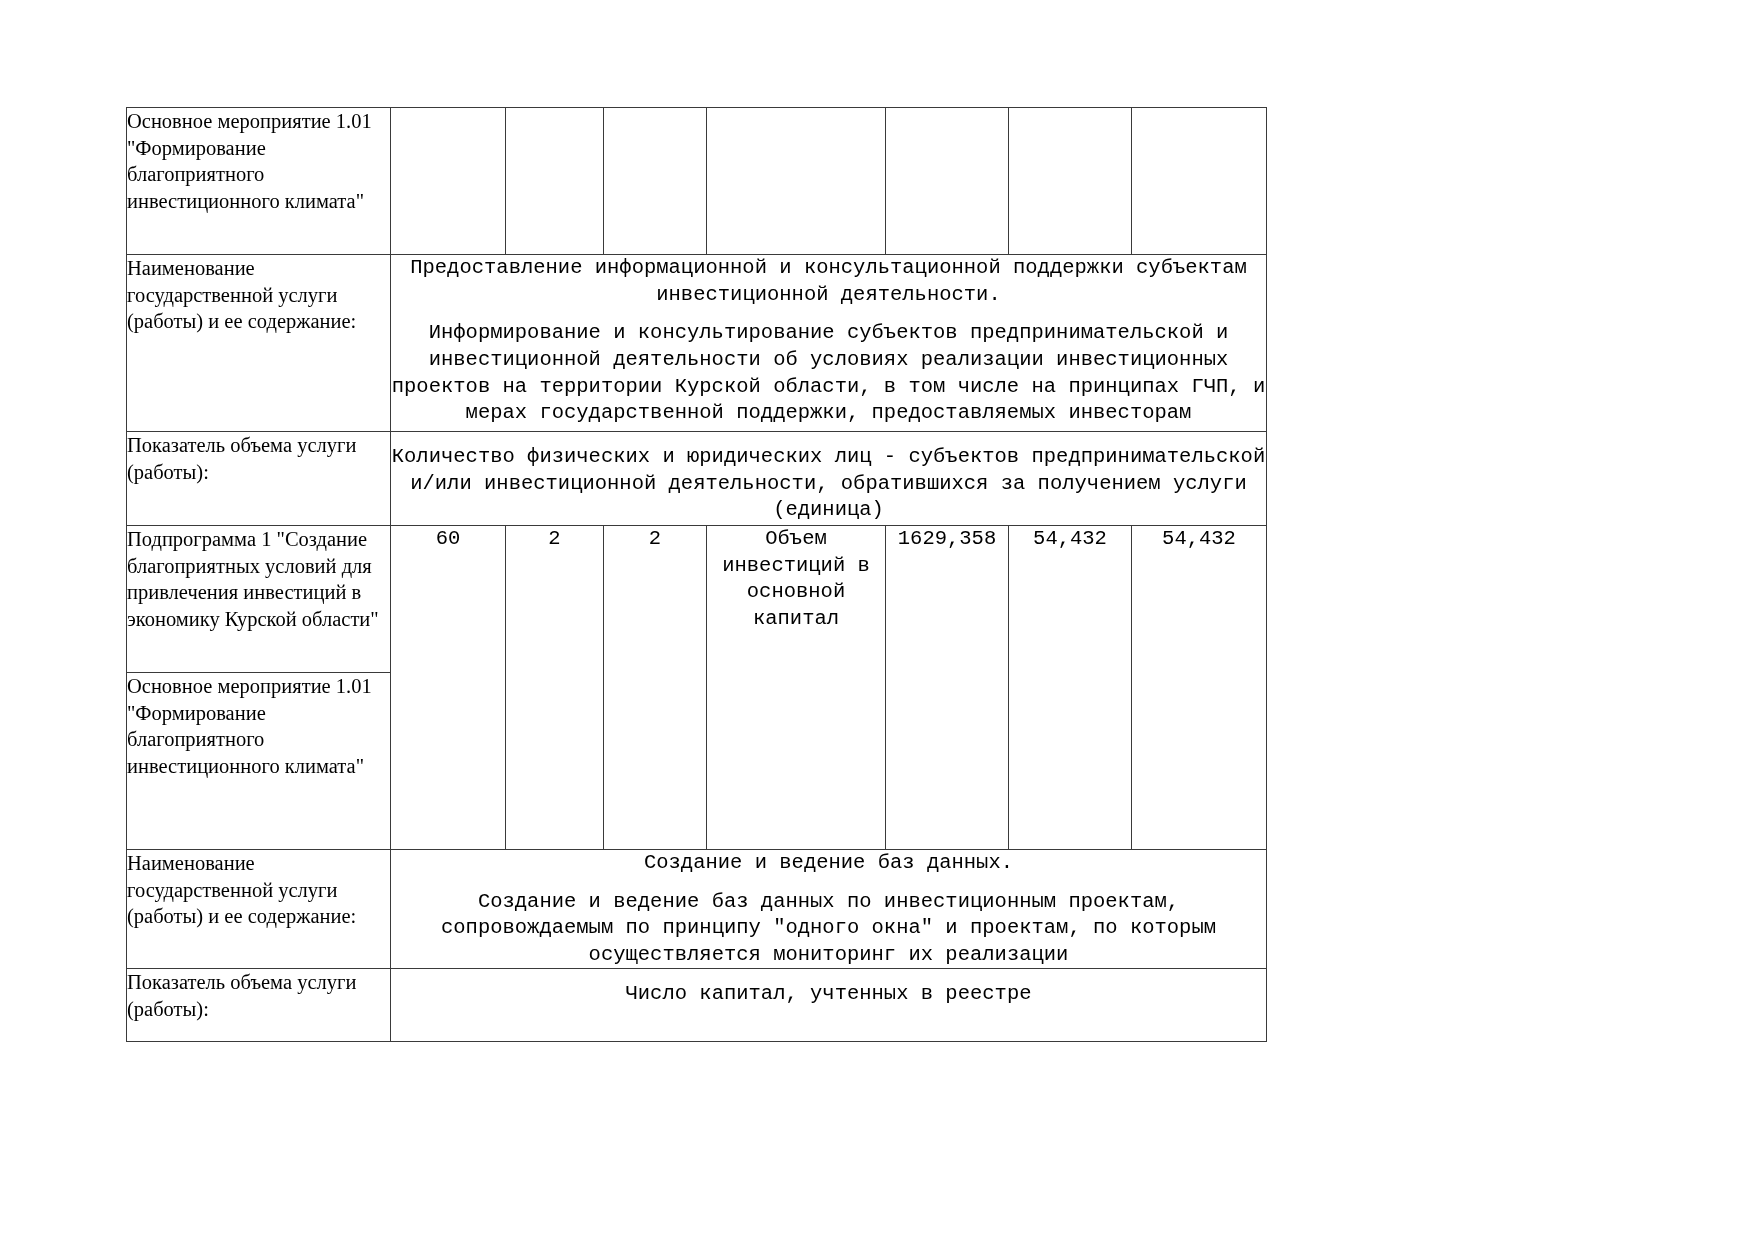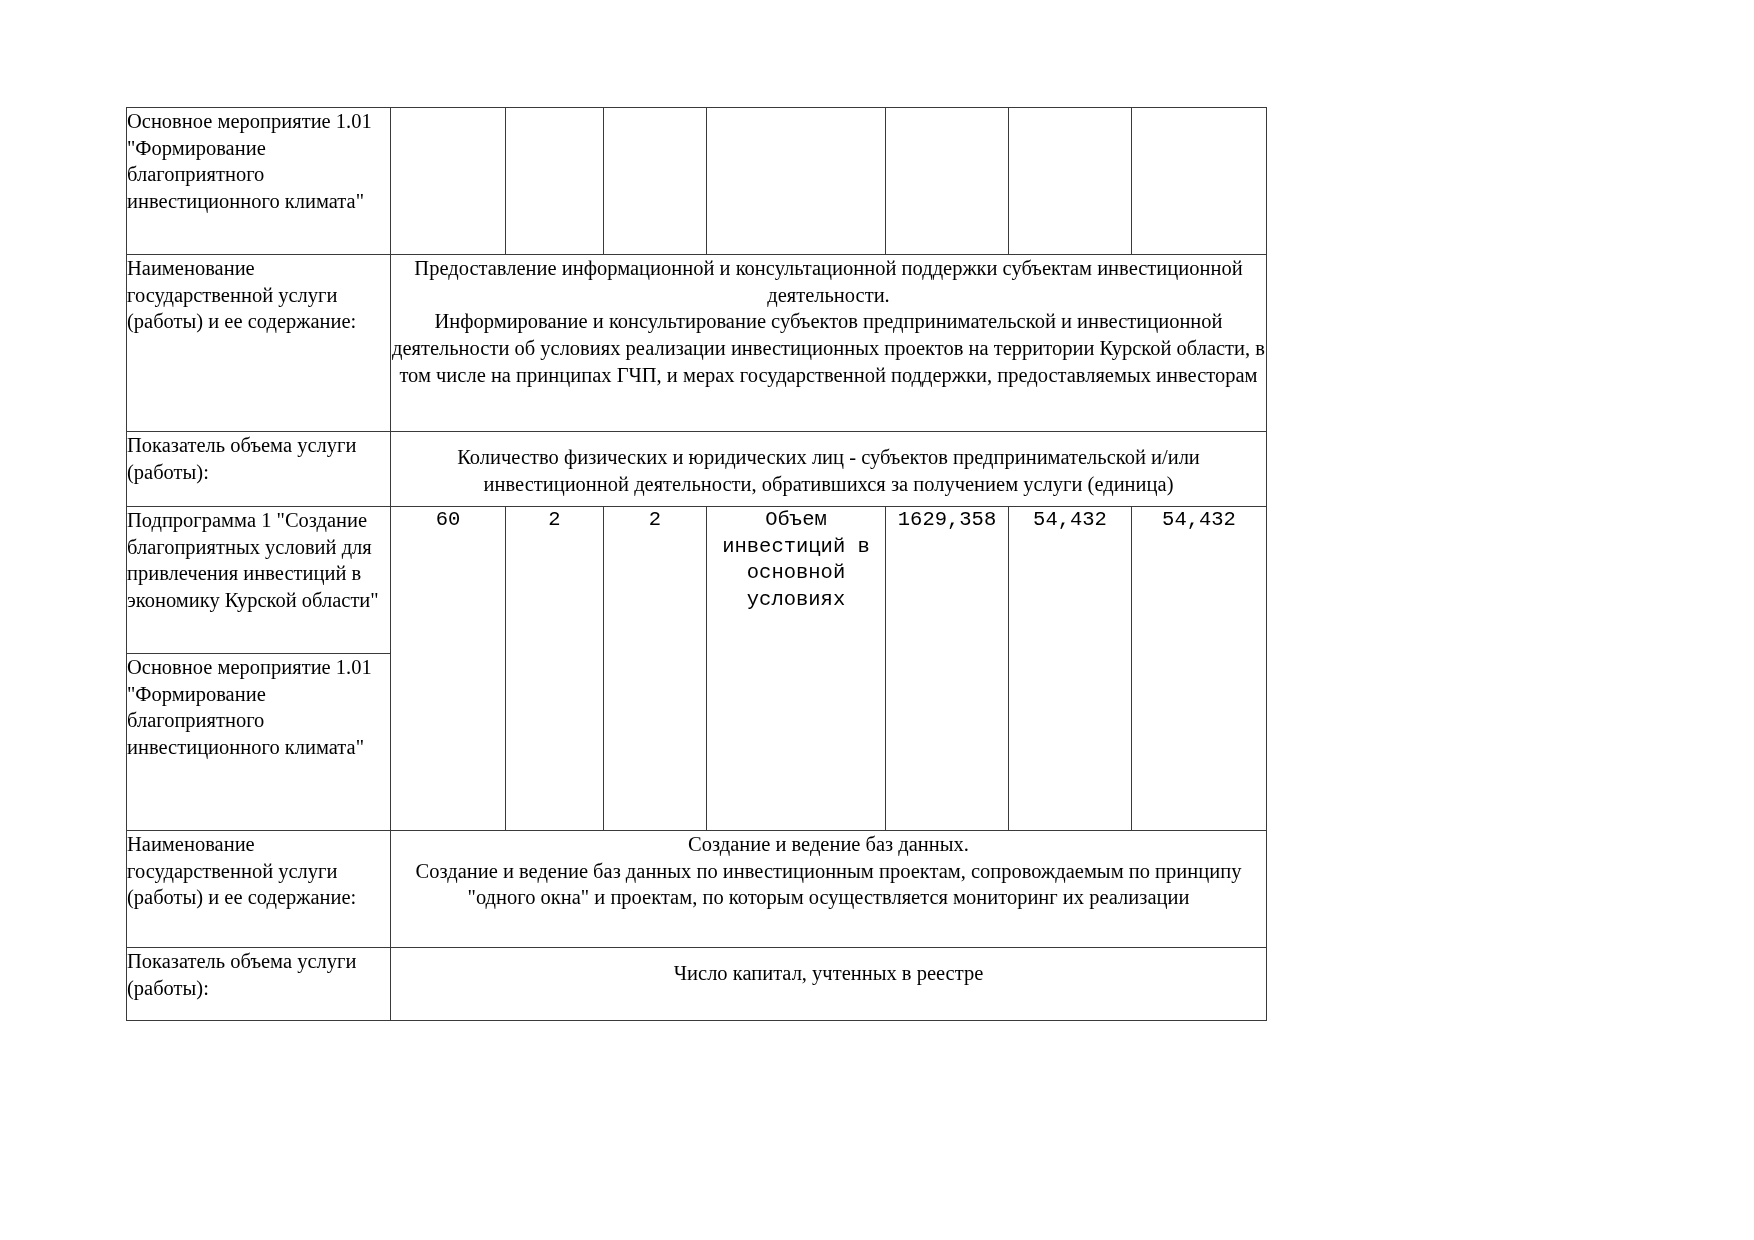--- a/index.html
+++ b/index.html
@@ -47,20 +47,21 @@
     padding: 14px 8px 12px 11px;
     text-align: left;
     vertical-align: top;
   }
 
   
   .cell-merged {
     padding: 14px 14px 13px 14px;
     text-align: center;
     vertical-align: top;
+    font-family: Liberation Mono, monospace;
   }
 
   .cell-merged.tight {
     padding-top: 12px;
     padding-bottom: 1px;
   }
 
   
   .cell-num {
     text-align: center;
@@ -70,21 +71,21 @@
   }
 
   .cell-blank {
     padding: 0;
   }
 
   .para {
     margin: 0;
   }
   .para + .para {
-    margin-top: 0;
+    margin-top: 12px;
   }
 
   .nowrap-num {
     white-space: nowrap;
   }
 </style>
 </head>
 <body>
 
 <div class="page">
@@ -126,21 +127,21 @@
         <td class="cell-merged tight" colspan="7">
           <p class="para">Количество физических и юридических лиц - субъектов предпринимательской и/или инвестиционной деятельности, обратившихся за получением услуги (единица)</p>
         </td>
       </tr>
 
       <tr>
         <td class="cell-label" style="height:146px">Подпрограмма 1 "Создание благоприятных условий для привлечения инвестиций в экономику Курской области"</td>
         <td class="cell-num" rowspan="2">60</td>
         <td class="cell-num" rowspan="2">2</td>
         <td class="cell-num" rowspan="2">2</td>
-        <td class="cell-num" rowspan="2">Объем инвестиций в основной условиях</td>
+        <td class="cell-num" rowspan="2">Объем инвестиций в основной капитал</td>
         <td class="cell-num nowrap-num" rowspan="2">1629,358</td>
         <td class="cell-num nowrap-num" rowspan="2">54,432</td>
         <td class="cell-num nowrap-num" rowspan="2">54,432</td>
       </tr>
 
       <tr>
         <td class="cell-label" style="height:176px">Основное мероприятие 1.01 "Формирование благоприятного инвестиционного климата"</td>
       </tr>
 
       <tr>

